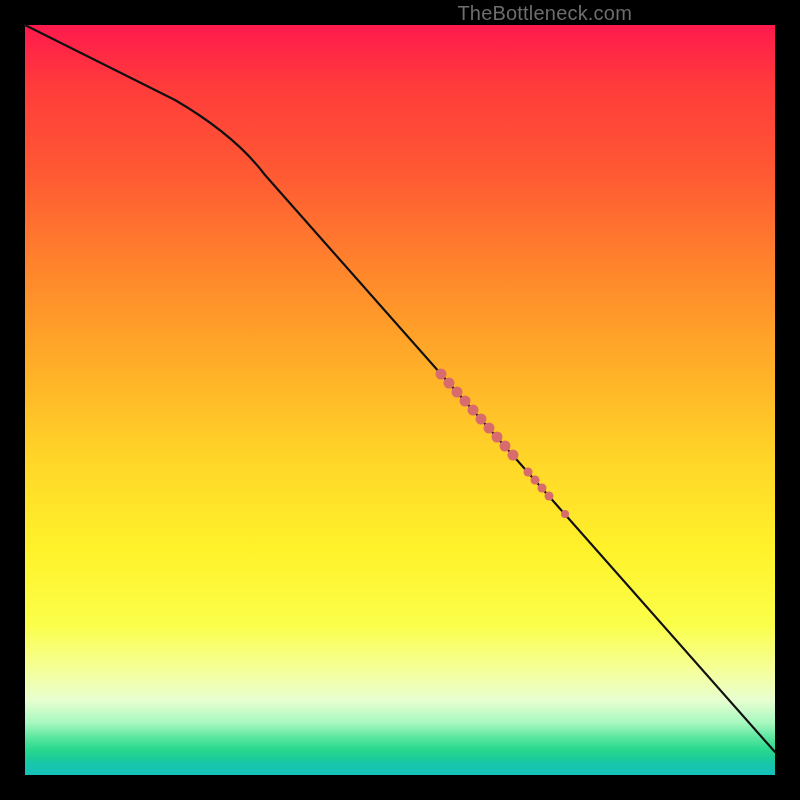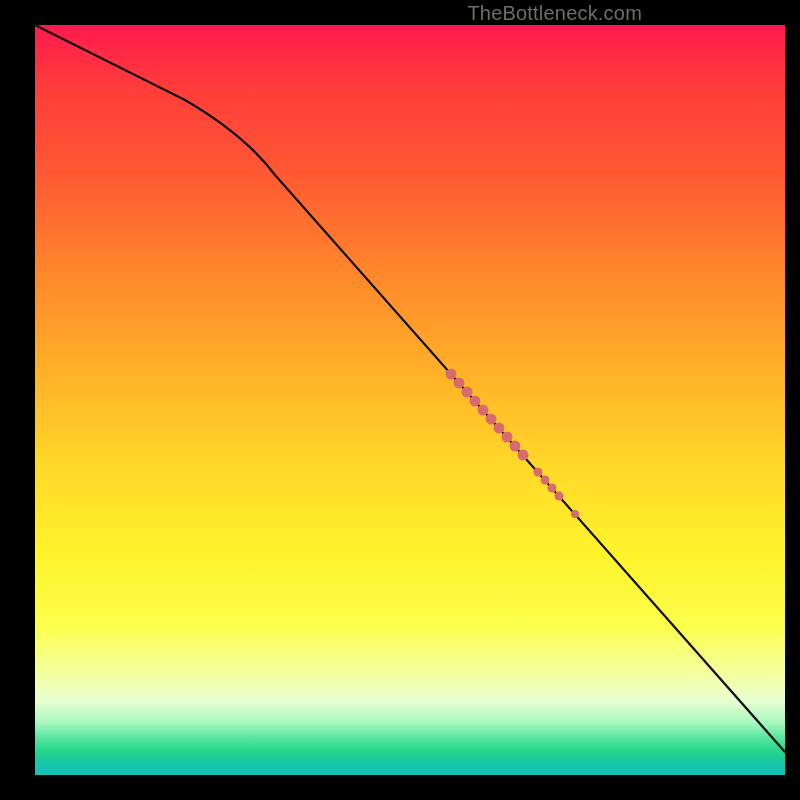--- a/index.html
+++ b/index.html
@@ -11,21 +11,20 @@
     overflow: hidden;
     font-family: Arial, Helvetica, sans-serif;
   }
   .frame {
     position: absolute;
     top: 0;
     left: 0;
     width: 640px;
     height: 800px;
     background: #000;
-    margin-left: 10px;
   }
   .plot {
     position: absolute;
     top: 25px;
     left: 25px;
     width: 750px;
     height: 750px;
     
     background: linear-gradient(
       to bottom,

